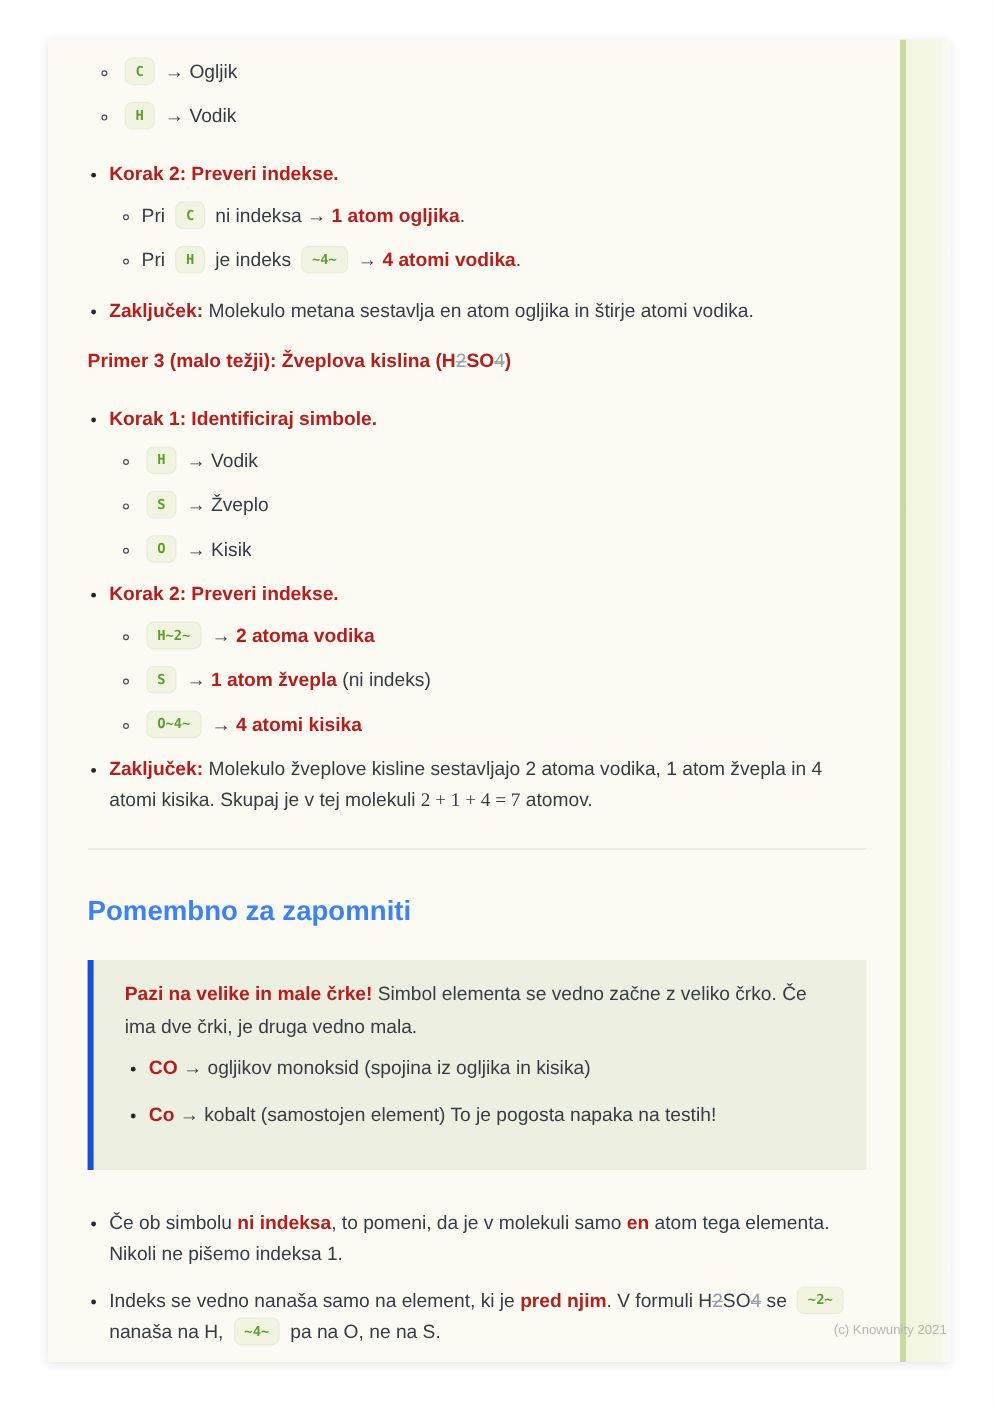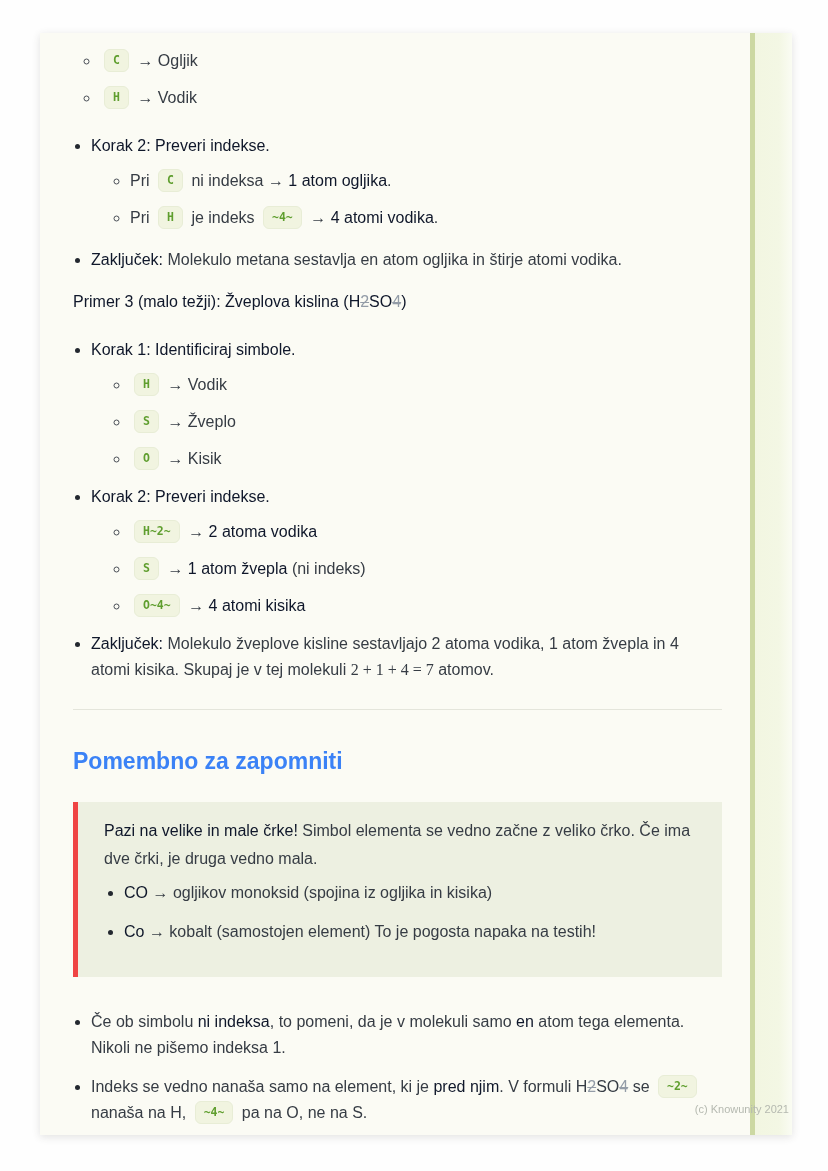--- a/index.html
+++ b/index.html
@@ -26,39 +26,39 @@
     border-left: 5px solid #ccd8a2;
     background: linear-gradient(90deg, #f2f6e1 0%, #f3f7e4 65%, #fafcf3 100%);
   }
   .content {
     position: relative;
     padding: 6px 70px 0 33px;
     font-size: 16px;
     line-height: 26px;
     color: #363c44;
   }
-  ul { margin: 12px; }
+  ul { margin: 0; }
   ul.main {
     list-style: disc;
     padding-left: 18px;
     margin: 0 0 16px 0;
   }
   ul.main > li { margin-bottom: 6px; }
   ul.sub {
     list-style: circle;
     padding-left: 27px;
     margin-top: 9px;
   }
   ul.sub > li { margin-bottom: 11px; }
   ul.sub > li::marker { color: #4a4f57; }
   ul.main > li::marker { color: #23282f; }
   .top-sublist { margin: 0 0 22px 0; padding-left: 45px; }
 
   .seg-text { color: #363c44; }
-  .seg-b { font-weight: 400; color: #0f172a; }
+  .seg-b { font-weight: 700; color: #b91c1c; }
   .seg-strike {
     color: #939ca7;
     text-decoration: line-through;
     font-weight: 400;
   }
   .seg-serif { font-family: "Liberation Serif", serif; }
   .seg-chip {
     display: inline-block;
     font-family: "DejaVu Sans Mono", monospace;
     font-size: 11.5px;
@@ -85,21 +85,21 @@
   }
   h2.section-heading {
     color: #3b82f6;
     font-size: 23px;
     line-height: 28px;
     font-weight: 700;
     margin: 37px 0 27px 0;
   }
   .callout {
     background: #edf0e1;
-    border-left: 5px solid #ef4444;
+    border-left: 5px solid #1d4ed8;
     padding: 15px 26px 20px 26px;
     margin: 0 0 32px 0;
     line-height: 28px;
   }
   .callout p { margin: 0 0 6px 0; }
   .callout ul {
     list-style: disc;
     padding-left: 20px;
     margin: 0;
   }

